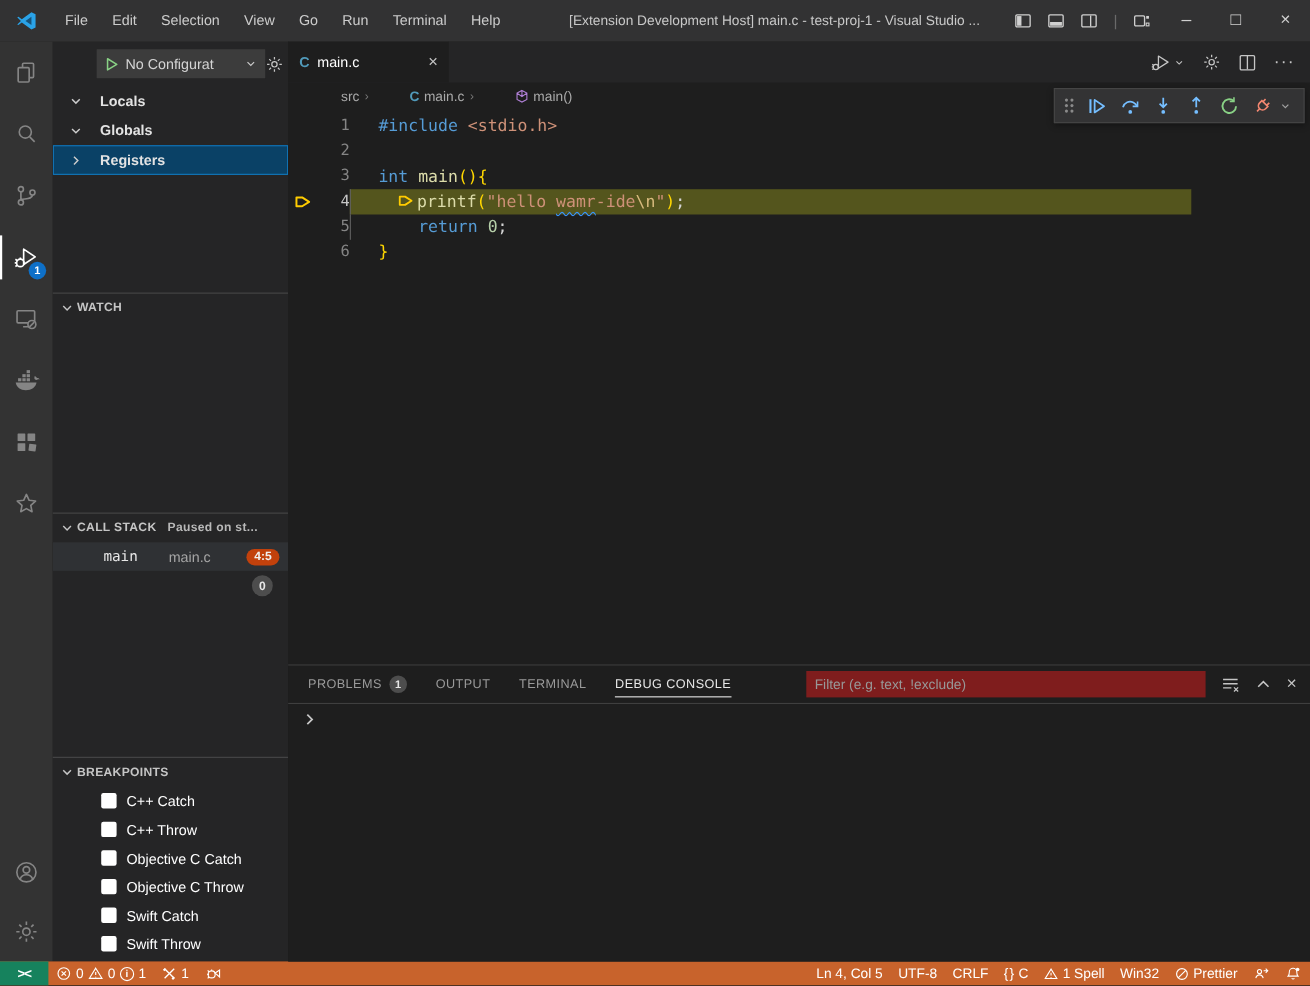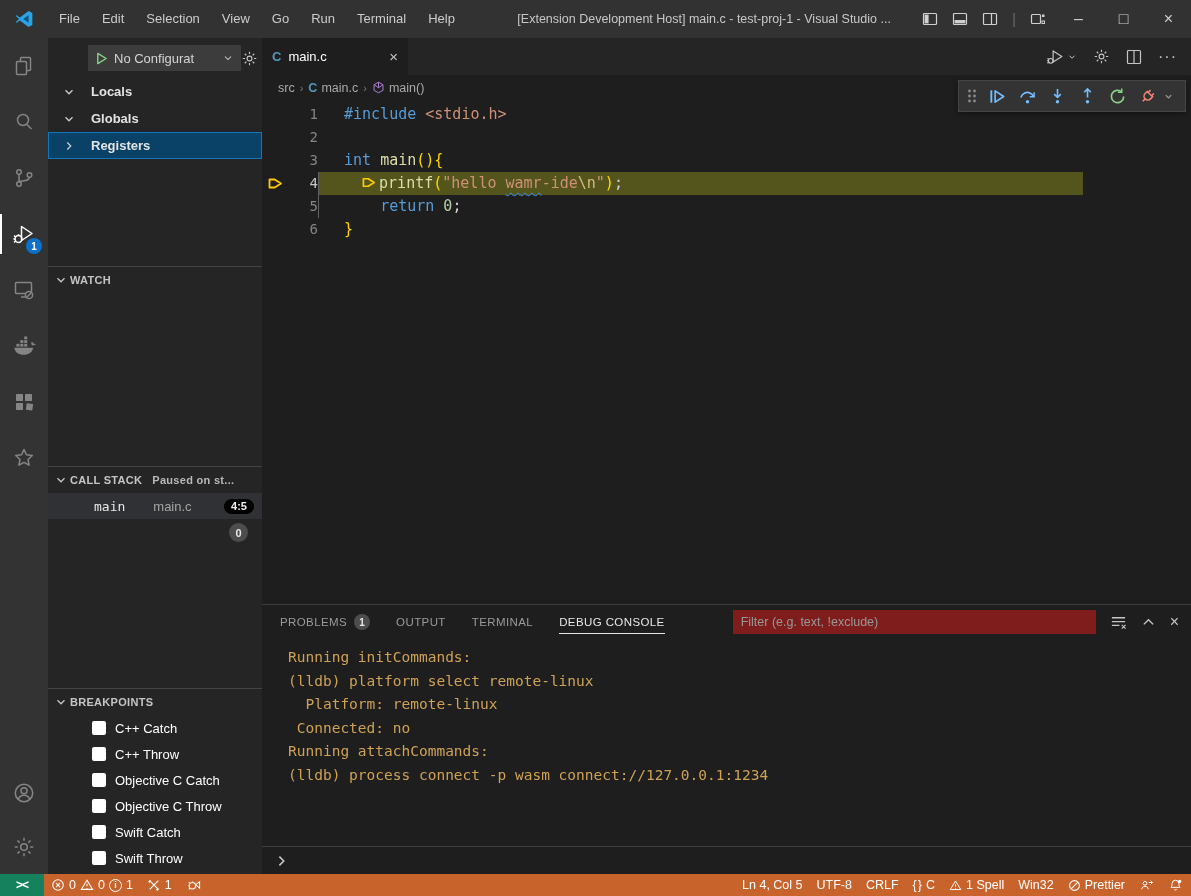--- a/index.html
+++ b/index.html
@@ -54,21 +54,21 @@
     white-space:nowrap; overflow:hidden; text-overflow:ellipsis; max-width:92px;}
   .sec-action { margin-left:auto; color:#c5c5c5; display:flex; }
 
   .tree-row { height:27px; display:flex; align-items:center; padding-left:12px; font-weight:bold; color:#e3e3e3;gap:13px; }
   .tree-row .chev { display:flex; width:18px; justify-content:center; color:#cccccc; }
   .tree-row.selected { background:#0a4166; outline:1px solid #1177bb; outline-offset:-1px; }
 
   .cs-row { height:26px; display:flex; align-items:center; background:#2f3134; padding:0 8px 0 46px; }
   .cs-fn { color:#e8e8e8; font-family:"DejaVu Sans Mono", monospace; font-size:13px; }
   .cs-file { color:#a5a5a5; margin-left:28px; }
-  .pill { margin-left:auto; background:#000000; color:#f0f0f0; border-radius:10px;
+  .pill { margin-left:auto; background:#c2410c; color:#f0f0f0; border-radius:10px;
     font-size:11px; padding:1.5px 7px; font-weight:bold; }
   .cs-thread { height:27px; display:flex; align-items:center; justify-content:flex-end; padding-right:14px; }
   .circle-badge { width:19px; height:19px; border-radius:50%; background:#4d4d4d; color:#e8e8e8;
     font-size:11px; font-weight:bold; display:flex; align-items:center; justify-content:center; }
 
   .bp-row { height:26px; display:flex; align-items:center; padding-left:44px; gap:9px; color:#ffffff; }
   .bp-box { width:14px; height:14px; background:#ffffff; border-radius:2px; flex:none; }
 
   
   .editorcol { flex:1; display:flex; flex-direction:column; min-width:0; position:relative; background:#1e1e1e;}
@@ -76,21 +76,21 @@
   .tab { width:146px; background:#1e1e1e; display:flex; align-items:center; gap:7px; padding:0 10px;
     color:#ffffff; font-size:13px; }
   .tab .cicon { color:#519aba; font-weight:bold; font-size:13px; }
   .tab .close { margin-left:auto; color:#c5c5c5; font-size:15px; }
   .editor-actions { margin-left:auto; display:flex; align-items:center; gap:16px; padding:0 14px; color:#c5c5c5; }
   .ea-run { display:flex; align-items:center; gap:2px; }
 
   .breadcrumbs { height:25px; display:flex; align-items:center; gap:4px; font-size:12.5px;
     color:#a9a9a9; padding-left:16px; flex:none; }
   .bc-sep { color:#7a7a7a; font-size:11px; padding:0 1px; }
-  .bc-item { display:flex; align-items:center; gap:4px; }
+  .bc-item { display:flex; align-items:center; gap:4px;margin-left:32px; }
   .bc-cicon { color:#519aba; font-weight:bold; }
 
   .code { flex:1; overflow:hidden; font-family:"DejaVu Sans Mono", monospace; font-size:15px; padding-top:3px; }
   .code-line { height:23px; display:flex; align-items:stretch; line-height:23px; }
   .glyph { width:26px; flex:none; display:flex; align-items:center; justify-content:center; }
   .lnum { width:30px; flex:none; text-align:right; color:#858585; font-size:14px; }
   .code-line.stopped .lnum { color:#c6c6c6; }
   .lcontent { flex:1; position:relative; margin-left:0; }
   .hl { position:absolute; left:0; top:0; bottom:0; width:765px; background:#54551d; }
   .iguide { position:absolute; left:0; top:0; bottom:0; border-left:1px solid #606060; }
@@ -589,28 +589,20 @@
                 </svg>
               </span>
             <span>
                 <svg width="15" height="15" viewBox="0 0 16 16">
                   <path d="M3 10l5-5 5 5" fill="none" stroke="#c5c5c5" stroke-width="1.5"></path>
                 </svg>
               </span>
             <span style="font-size:16px;">×</span>
           </span>
         </div>
-        <div class="console" id="console-lines">
-            <div class="console-line">Running initCommands:</div>
-            <div class="console-line">(lldb) platform select remote-linux</div>
-            <div class="console-line">  Platform: remote-linux</div>
-            <div class="console-line"> Connected: no</div>
-            <div class="console-line">Running attachCommands:</div>
-            <div class="console-line">(lldb) process connect -p wasm connect://127.0.0.1:1234</div>
-          </div>
         <div class="console-input">
           <svg width="14" height="14" viewBox="0 0 16 16">
               <path d="M5 3l5 5-5 5" fill="none" stroke="#c5c5c5" stroke-width="1.8"></path>
             </svg>
         </div>
       </div>
     </div>
   </div>
 
   <div class="statusbar">

